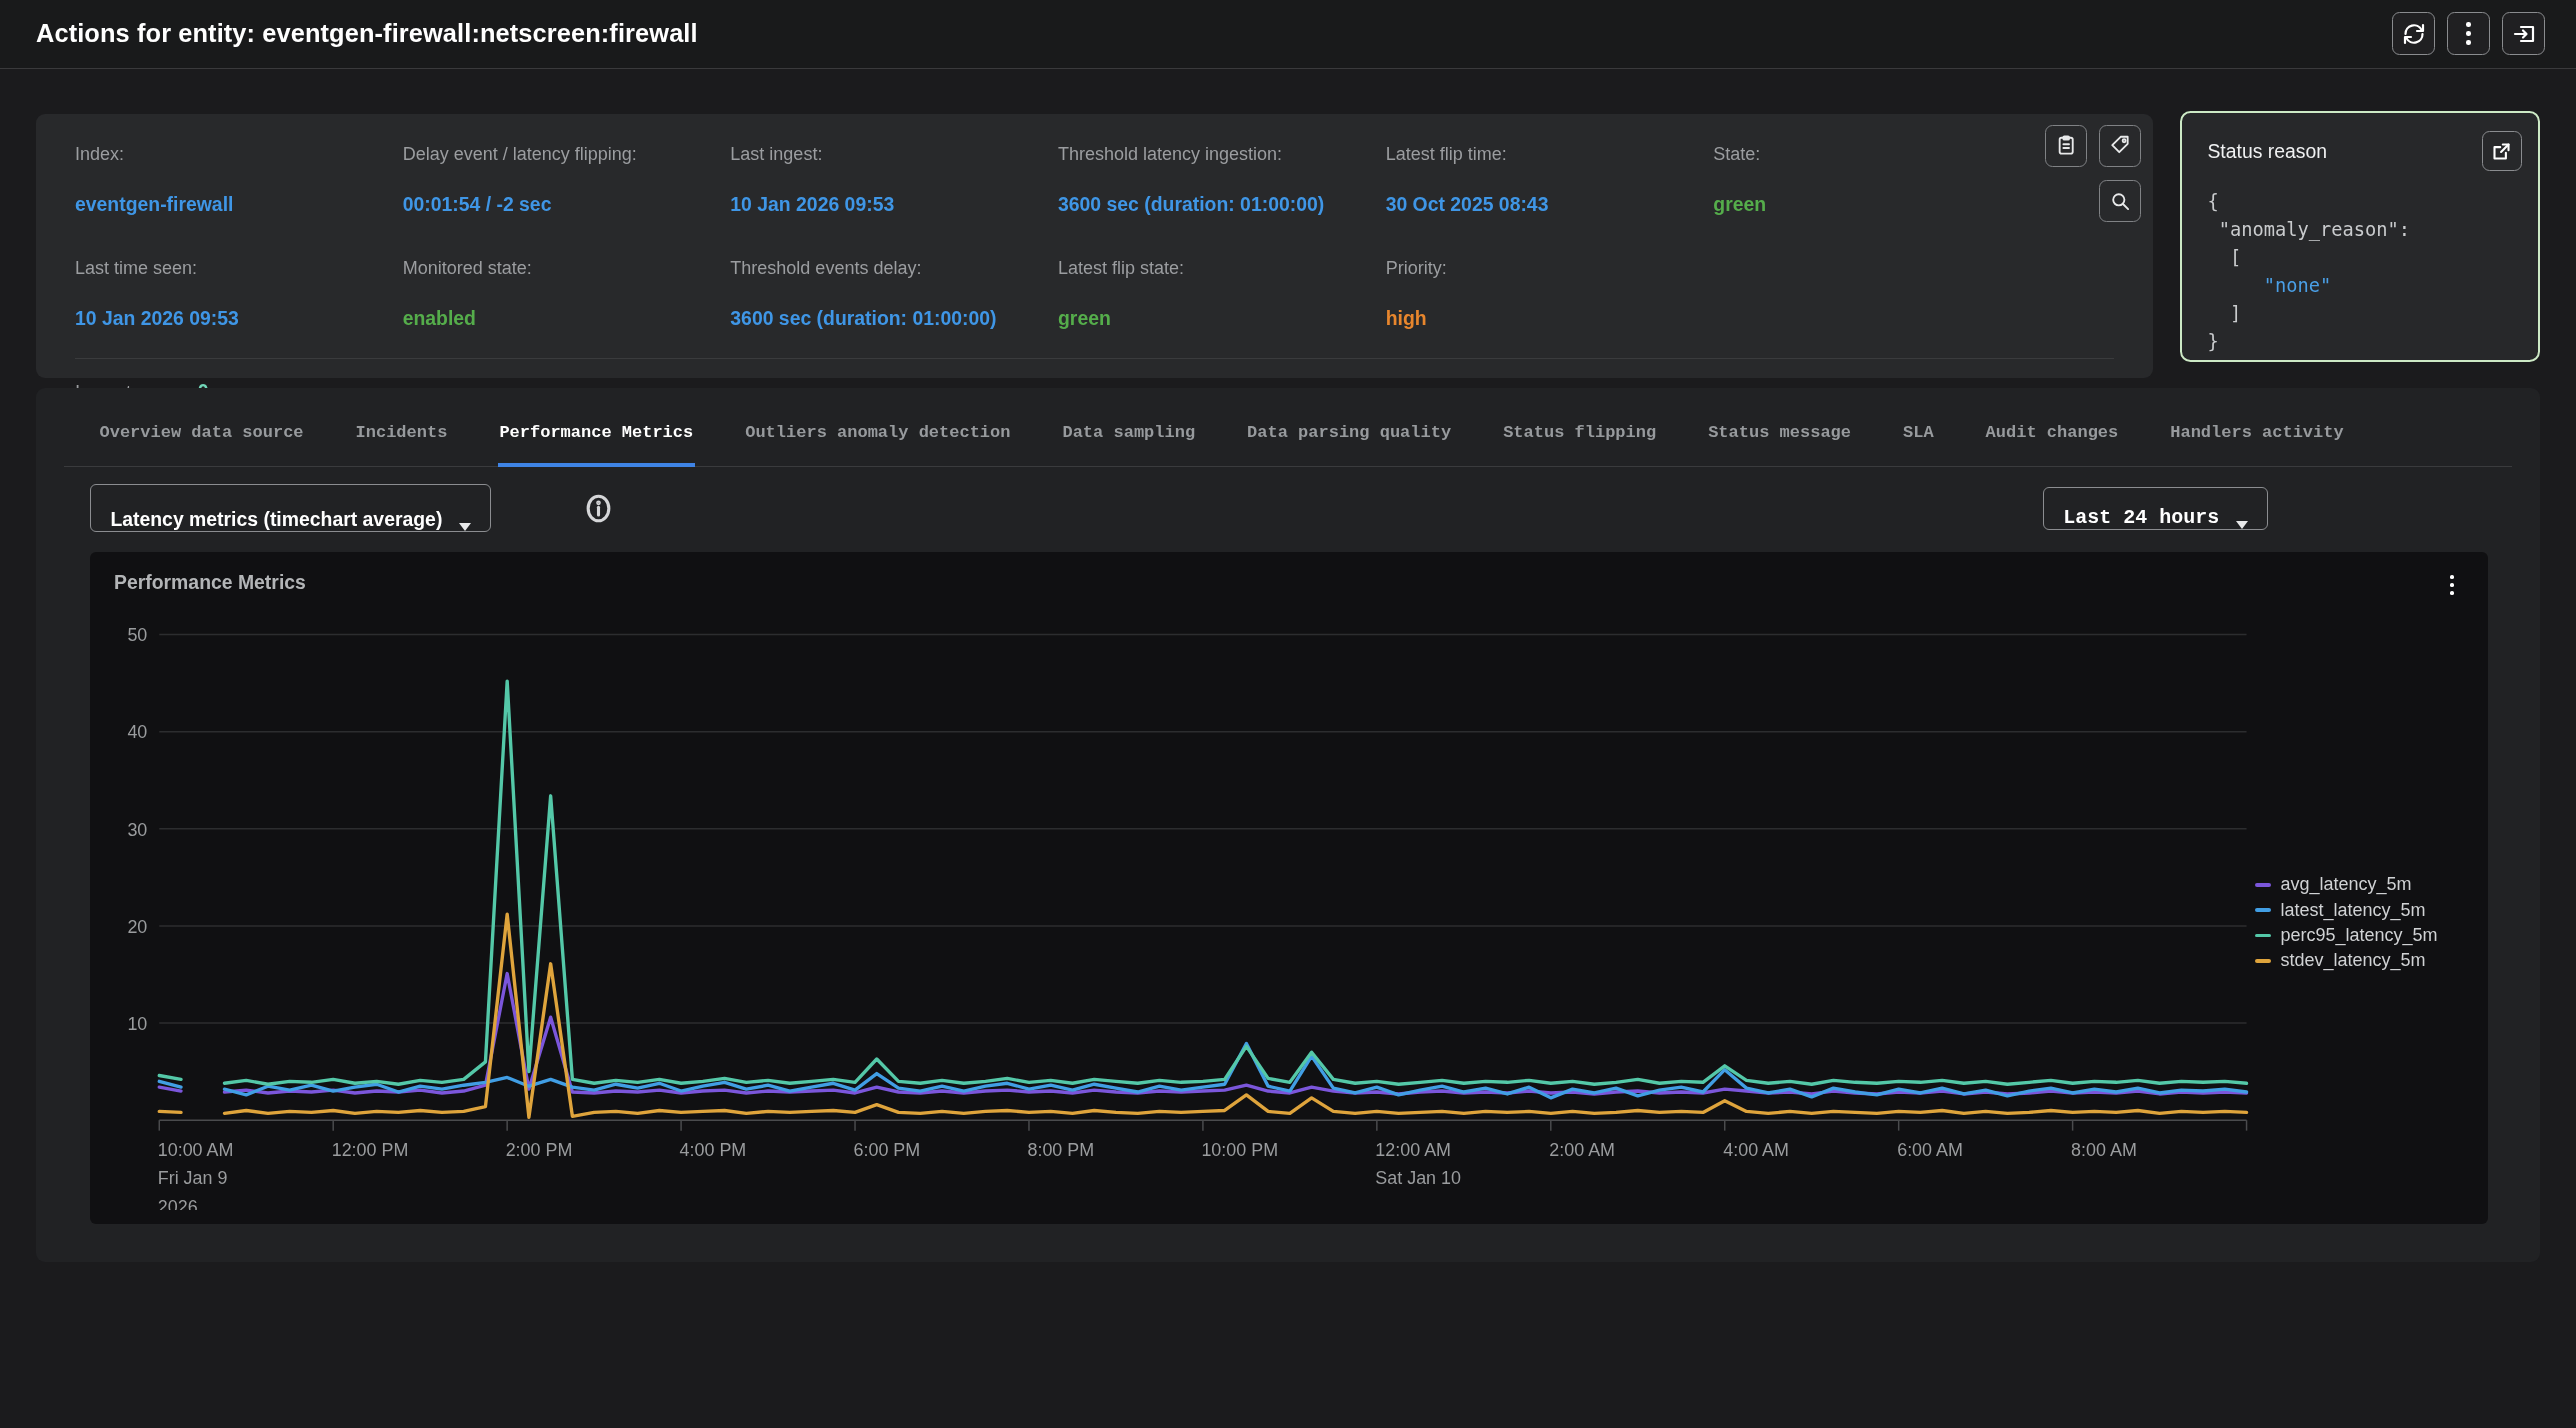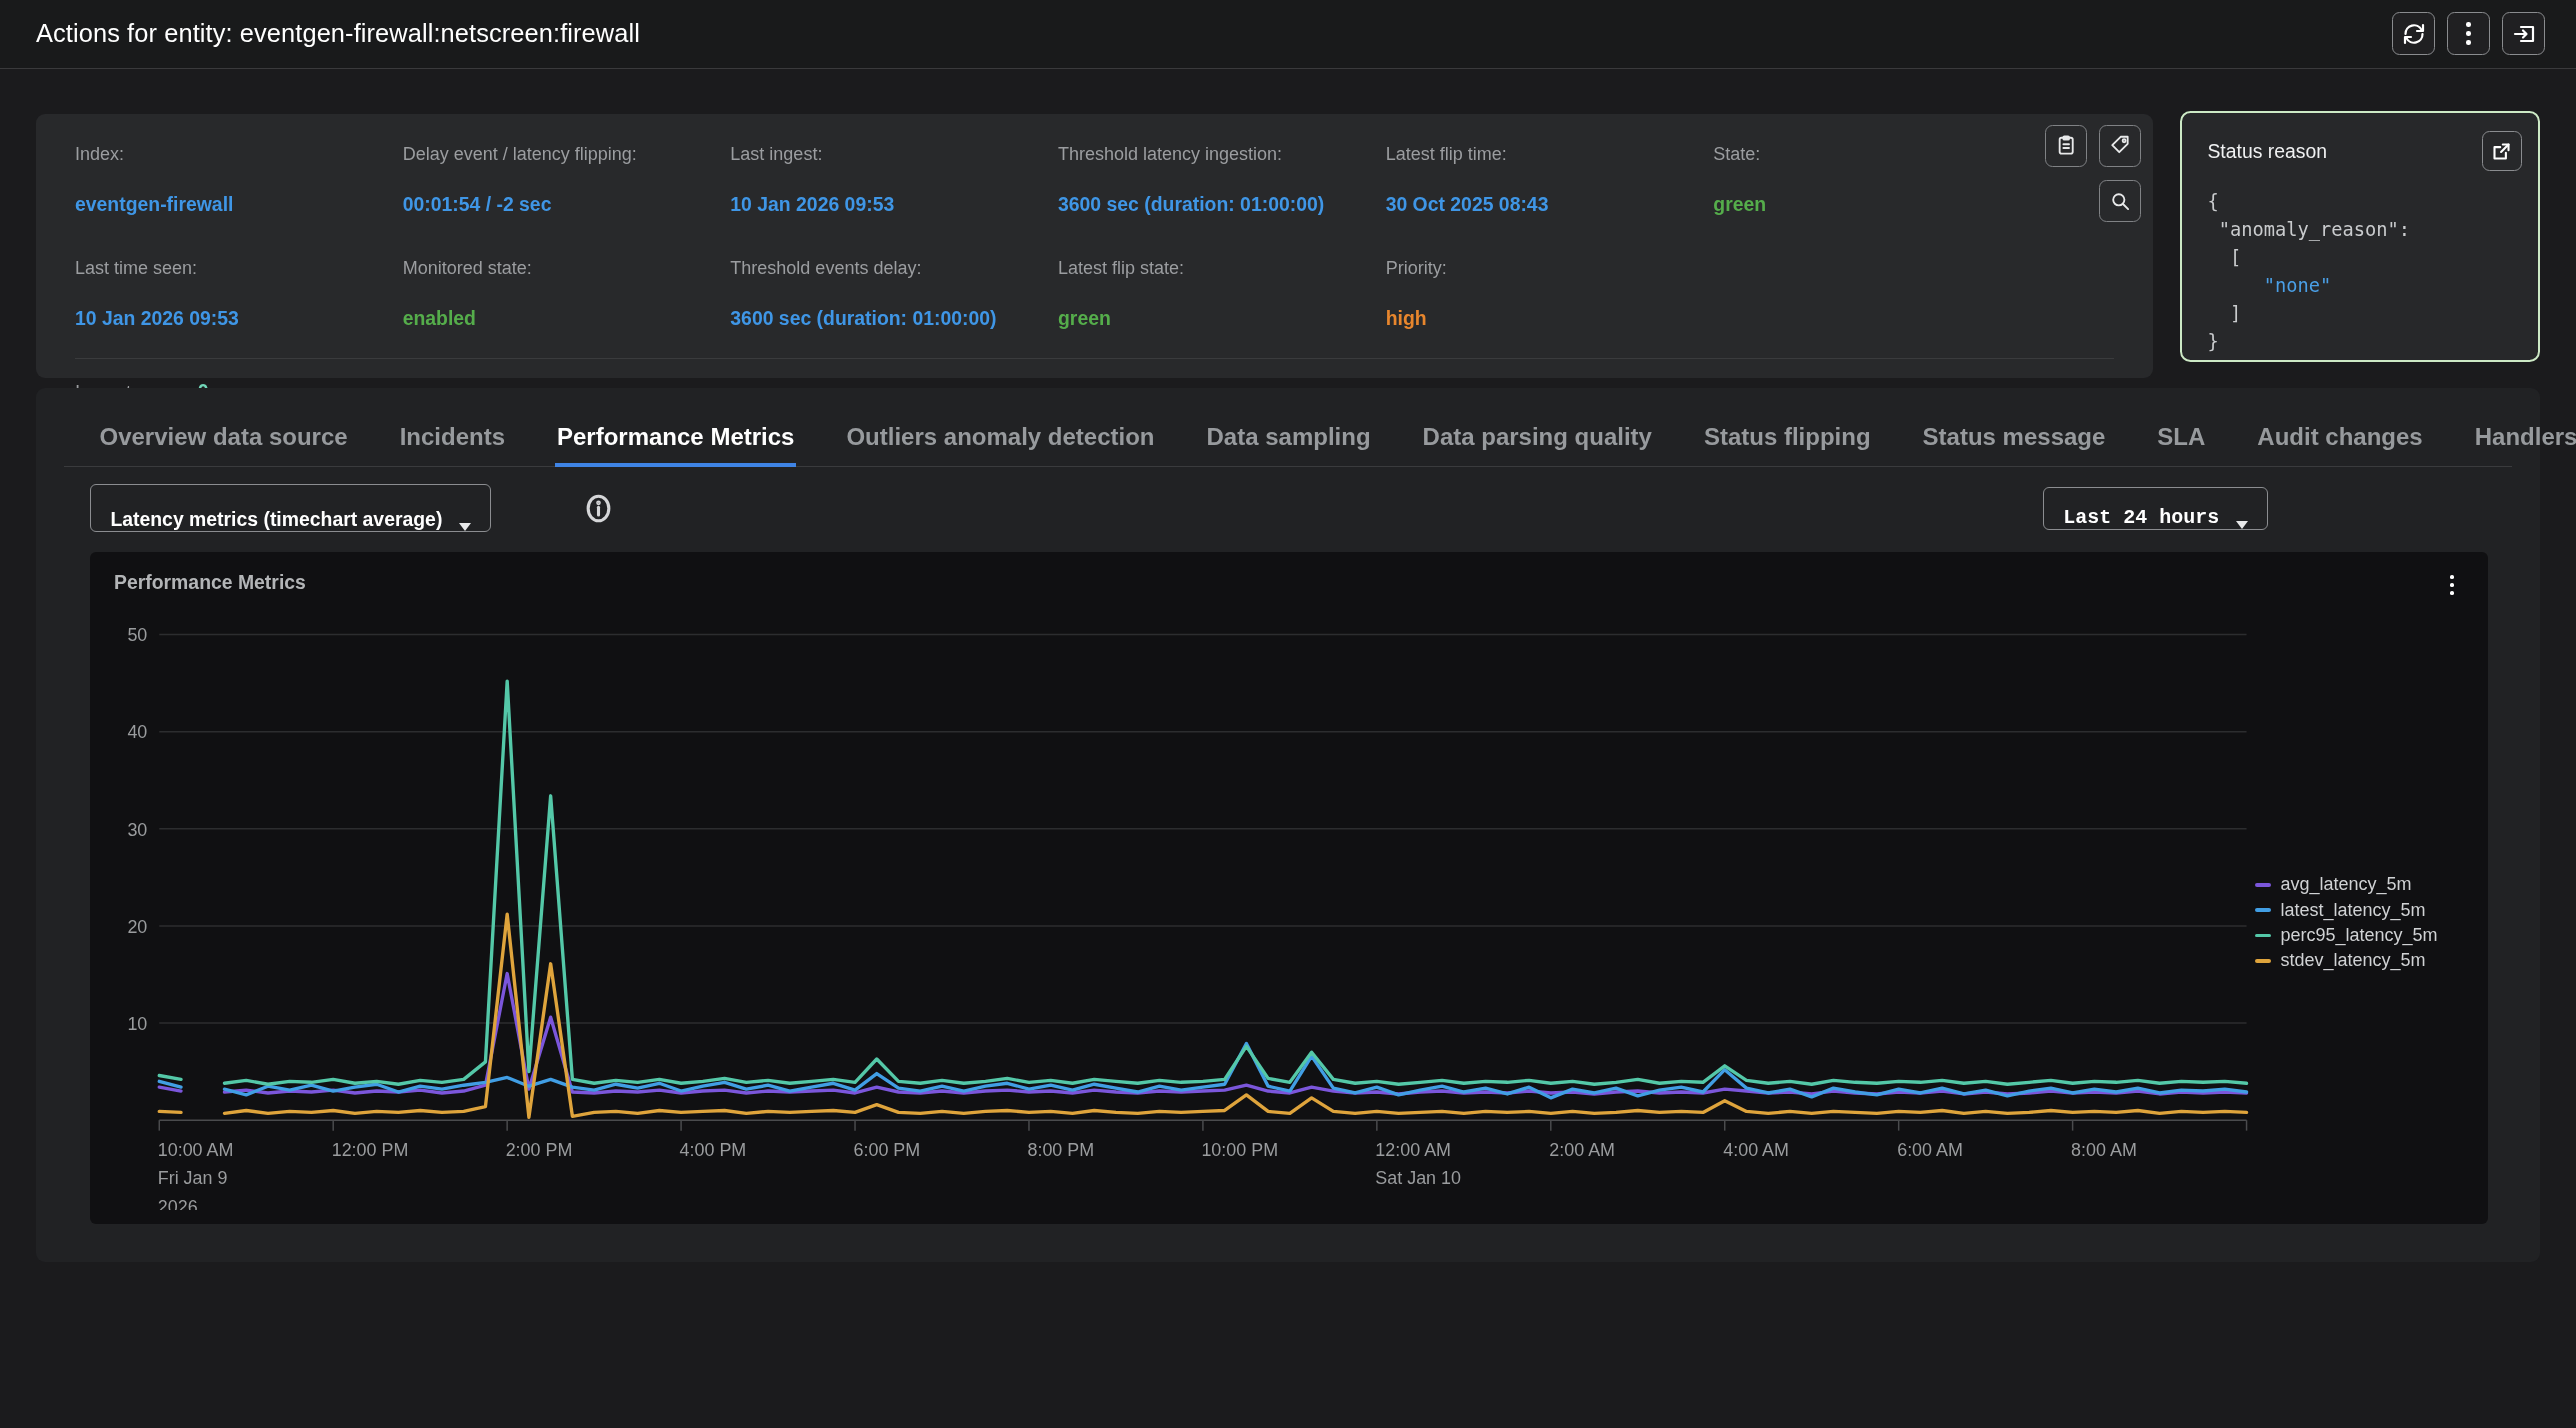--- a/index.html
+++ b/index.html
@@ -1,18 +1,18 @@
 <!DOCTYPE html>
 <html style="font-size:12px"><head>
 <meta charset="utf-8">
 <style>
   * { margin:0; padding:0; box-sizing:border-box; }
   html,body { width:2576px; height:1428px; background:#1b1b1d; font-family:"Liberation Sans", sans-serif; overflow:hidden; }
   .header { position:absolute; left:0; top:0; width:2576px; height:69px; background:#191a1b; border-bottom:1.5px solid #3a3a3c; }
-  .page-title { position:absolute; left:36px; top:19.4px; font-size:25.4px; font-weight:400; color:#ffffff; letter-spacing:0.1px; }
+  .page-title { position:absolute; left:36px; top:19.4px; font-size:25.4px; font-weight:700; color:#ffffff; letter-spacing:0.1px; }
   .hdr-btns { position:absolute; right:31px; top:12px; display:flex; gap:12px; }
   .icon-btn { width:43px; height:43px; border:1.5px solid #8a8c8f; border-radius:7.5px; background:#202022; display:flex; align-items:center; justify-content:center; color:#ffffff; cursor:pointer; }
   .icon-btn svg { width:24px; height:24px; stroke:#ffffff; fill:none; stroke-width:2.2; stroke-linecap:round; stroke-linejoin:round; }
   .kebab { display:flex; flex-direction:column; gap:4.5px; }
   .kebab i { width:4.5px; height:4.5px; border-radius:50%; background:#fff; }
 
   
   .info-panel { position:absolute; left:36px; top:114px; width:2117px; height:264px; background:#28292b; border-radius:9px; }
   .info-grid { display:grid; grid-template-columns:repeat(6, 1fr); row-gap:42px; padding:30px 112px 0 39px; }
   .f-label { font-size:18px; color:#9b9da0; }
@@ -28,21 +28,21 @@
   .status-panel { position:absolute; left:2180px; top:111px; width:360px; height:251px; background:#27282a; border:2.2px solid #cdeac6; border-radius:10.5px; padding:22.4px 25.4px; }
   .status-title { font-size:19.4px; font-weight:400; color:#f0f1f2; padding-top:4.5px; }
   .status-expand { position:absolute; top:18px; right:16.4px; width:40px; height:40px; border:1.5px solid #8a8c8f; border-radius:7.5px; background:transparent; display:flex; align-items:center; justify-content:center; cursor:pointer; }
   .status-expand svg { width:21px; height:21px; stroke:#fff; fill:none; stroke-width:2.4; stroke-linecap:round; stroke-linejoin:round; }
   .status-code { margin-top:25.4px; font-family:"DejaVu Sans Mono", monospace; font-size:18.7px; line-height:28px; color:#c9cbcd; white-space:pre; }
   .code-blue { color:#4a9fe6; }
 
   
   .tab-panel { position:absolute; left:36px; top:388px; width:2504px; height:874px; background:#212224; border-radius:9px; }
   .tabs-row { position:absolute; left:28px; right:28px; top:24px; height:55px; border-bottom:1.5px solid #3a3b3d; display:flex; gap:49px; padding-left:34px; }
-  .tab { font-size:24px; font-weight:600; color:#979a9d; padding:10.5px 1.5px 0 1.5px; height:55px; cursor:pointer; white-space:nowrap; }
+  .tab { font-size:17px; font-weight:600; color:#979a9d; padding:10.5px 1.5px 0 1.5px; height:55px; cursor:pointer; white-space:nowrap;font-family:Liberation Mono, monospace; }
   .tab.active { color:#ffffff; font-weight:700; border-bottom:4.5px solid #3f84e5; }
 
   .controls-row { position:absolute; left:54px; right:54px; top:96px; height:49px; }
   .dropdown { display:inline-flex; align-items:flex-end; gap:16.4px; border:1.5px solid #8b8d90; border-radius:6px; background:transparent; color:#fff; font-size:19.4px; font-weight:700; padding:0 19.4px; height:48px; cursor:pointer; }
   .caret { width:0; height:0; border-left:6.7px solid transparent; border-right:6.7px solid transparent; border-top:8.2px solid #e8e9ea; margin-top:2.2px; }
   .info-ic { position:absolute; left:493px; top:9px; width:31px; height:31px; cursor:pointer; }
   .info-ic svg { width:31px; height:31px; stroke:#d5d6d8; fill:none; stroke-width:2.4; stroke-linecap:round; }
   .time-dd { position:absolute; right:218px; top:3px; height:43px; font-size:20px;font-family:Liberation Mono, monospace; }
 
   

